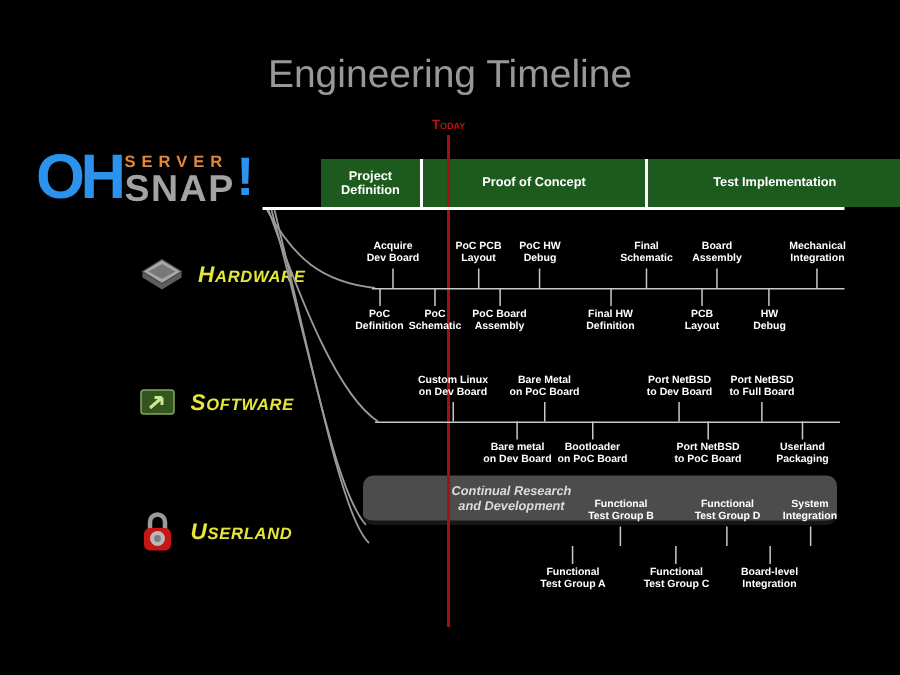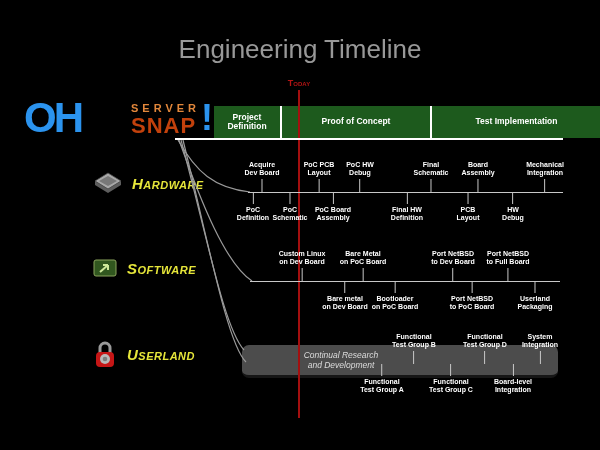--- a/index.html
+++ b/index.html
@@ -6,23 +6,23 @@
   body{width:600px;height:450px;background:#000;position:relative;overflow:hidden;
        font-family:"Liberation Sans",sans-serif;}
   #stage{position:absolute;inset:0;width:600px;height:450px;}
 
   .page-title{position:absolute;left:0;top:34px;width:600px;text-align:center;
     color:#989898;font-size:26px;font-weight:400;letter-spacing:0px;}
 
   
   .logo{position:absolute;left:24px;top:97px;display:flex;align-items:center;}
   .logo .oh{color:#2b93ee;font-size:42px;font-weight:800;letter-spacing:-3px;line-height:42px;}
-  .logo .mid{display:flex;flex-direction:column;margin-left:2px;margin-top:4px;padding-left:48px;}
+  .logo .mid{display:flex;flex-direction:column;margin-left:2px;margin-top:4px;}
   .logo .server{color:#e2873b;font-size:11px;font-weight:800;letter-spacing:4px;line-height:12px;}
-  .logo .snap{color:#c2410c;font-size:22px;font-weight:800;letter-spacing:1px;line-height:24px;}
+  .logo .snap{color:#a3a3a3;font-size:25px;font-weight:800;letter-spacing:1px;line-height:24px;}
   .logo .bang{color:#2b93ee;font-size:36px;font-weight:800;line-height:38px;margin-left:1px;}
 
   
   .phase-row{position:absolute;left:175px;top:106px;display:flex;padding-left:39px;}
   .phase{background:#1d5a1d;height:32px;display:flex;align-items:center;justify-content:center;
     border-right:2px solid #fff;}
   .phase:last-child{border-right:none;}
   .phase span{color:#fff;font-weight:700;font-size:8.5px;line-height:9.5px;text-align:center;
     position:relative;z-index:7;}
   .phase.pd{width:66px;}
@@ -49,22 +49,22 @@
   
   .tl-line{position:absolute;height:1px;background:#c8c8c8;z-index:9;}
   .milestone{position:absolute;display:flex;flex-direction:column;align-items:center;
     transform:translateX(-50%);z-index:10;}
   .m-label{font-size:7px;font-weight:700;color:#fff;text-align:center;line-height:8px;white-space:nowrap;}
   .tick{width:1px;background:#c8c8c8;}
   .milestone.above .tick{height:13px;margin-top:2px;}
   .milestone.below .tick{height:12px;margin-bottom:2px;}
 
   
-  .crd-box{position:absolute;left:242px;top:345px;width:316px;height:33px;background:#4c4c4c;
-    border-radius:7px;border-bottom:3px solid #161616;box-sizing:border-box;}
+  .crd-box{position:absolute;left:242px;top:317px;width:316px;height:33px;background:#4c4c4c;
+    border-radius:7px;border-bottom:3px solid #161616;box-sizing:border-box;font-weight:bold;}
   .crd-text{position:absolute;left:18px;top:5px;width:162px;text-align:center;
     font-style:italic;color:#dcdcdc;font-size:8.5px;line-height:10px;z-index:6;}
 </style>
 </head>
 <body>
 
 <div id="stage">
 
   <div class="page-title">Engineering Timeline</div>
 

